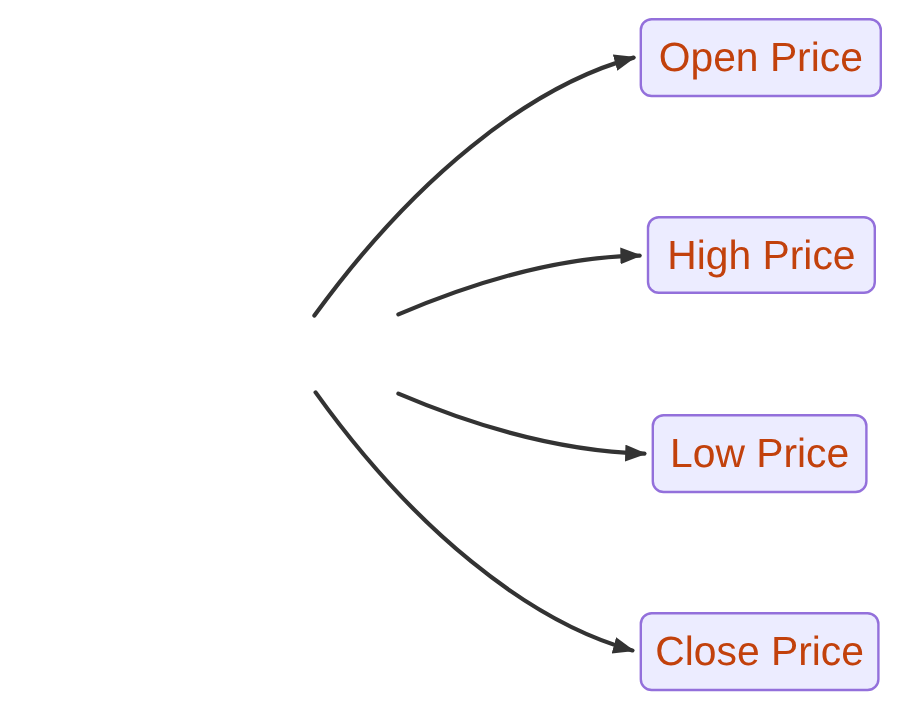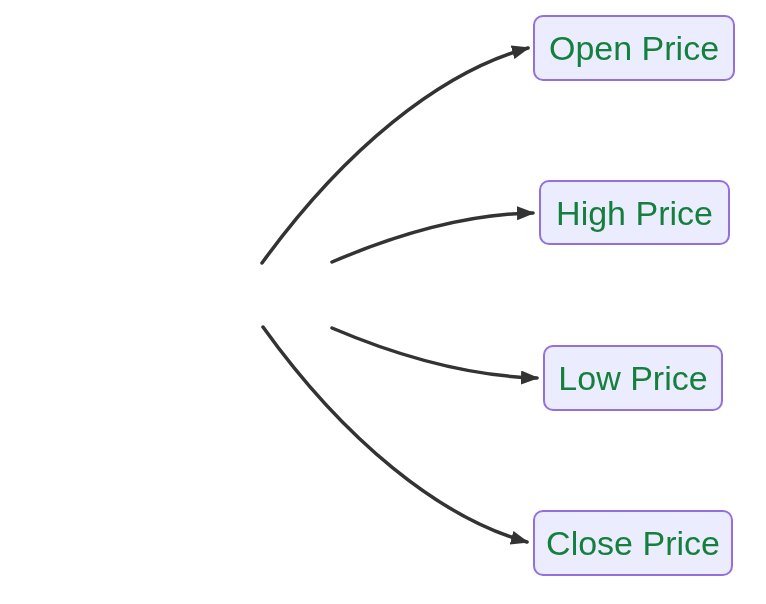--- a/index.html
+++ b/index.html
@@ -30,21 +30,21 @@
   }
   .node {
     position: absolute;
     box-sizing: border-box;
     background: #ECECFF;
     border: 2px solid #9370DB;
     border-radius: 10px;
     display: flex;
     align-items: center;
     justify-content: center;
-    color: #15803d;
+    color: #c2410c;
     font-size: 34px;
     line-height: 1;
     white-space: nowrap;
     text-align: center;
   }
   .node-root  { left: 16px;  top: 263px; width: 421px; height: 63px; }
   .node-open  { left: 533px; top: 15px;  width: 202px; height: 66px; }
   .node-high  { left: 539px; top: 180px; width: 191px; height: 65px; justify-content: center; }
   .node-low   { left: 543px; top: 345px; width: 180px; height: 66px; }
   .node-close { left: 533px; top: 510px; width: 200px; height: 66px; }

